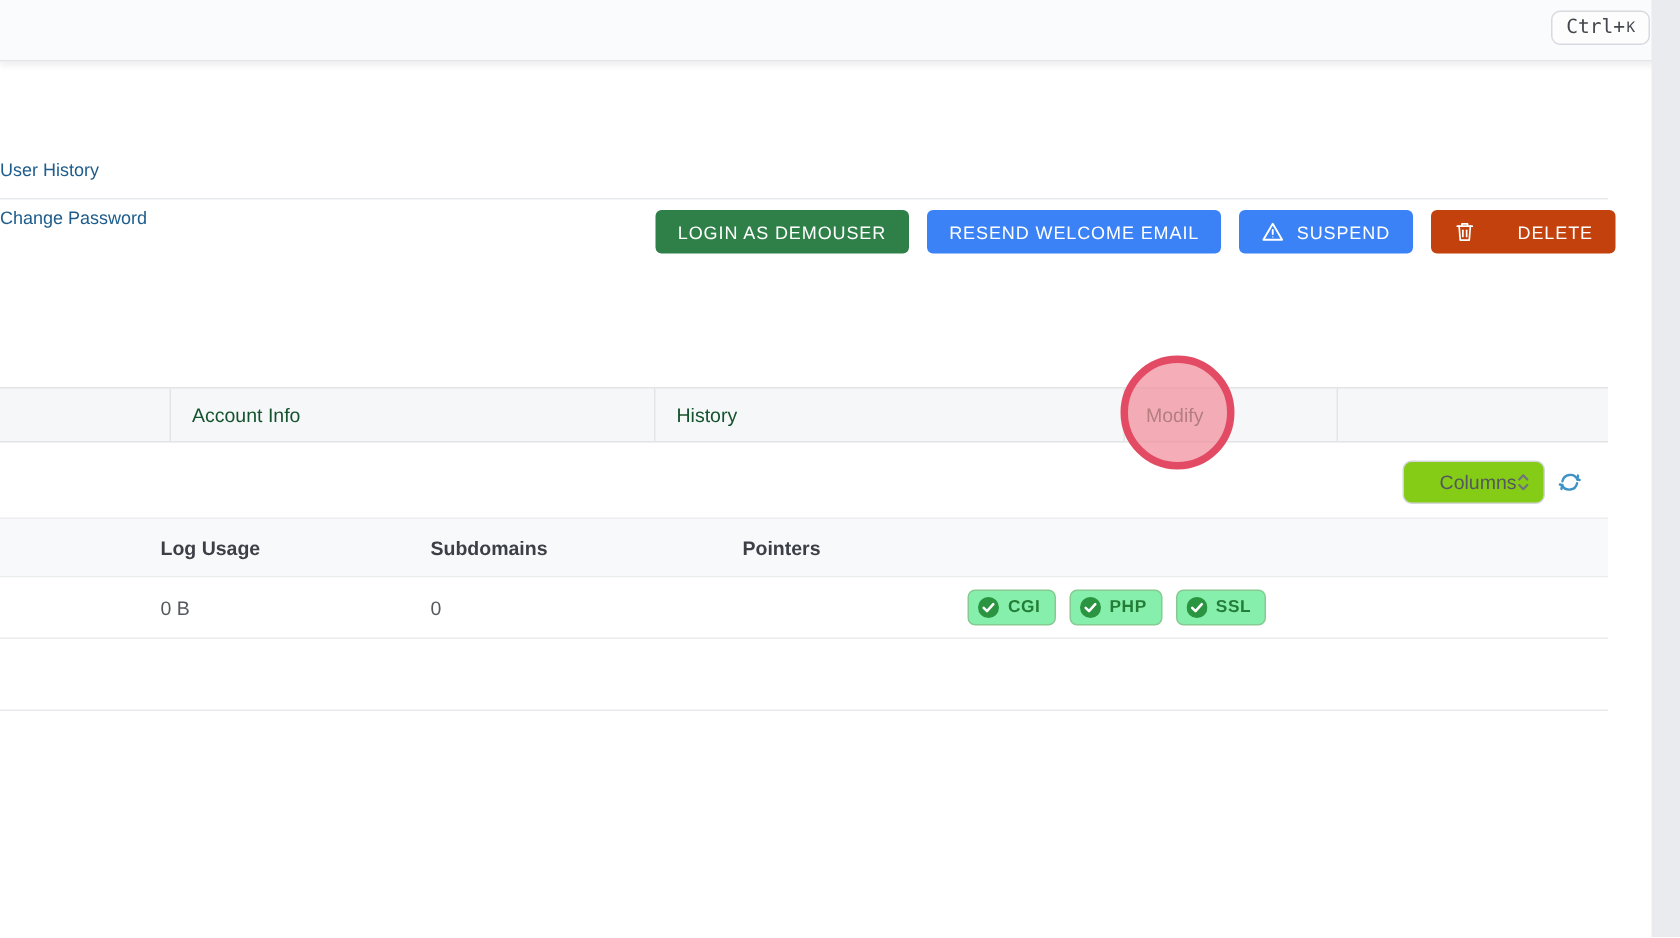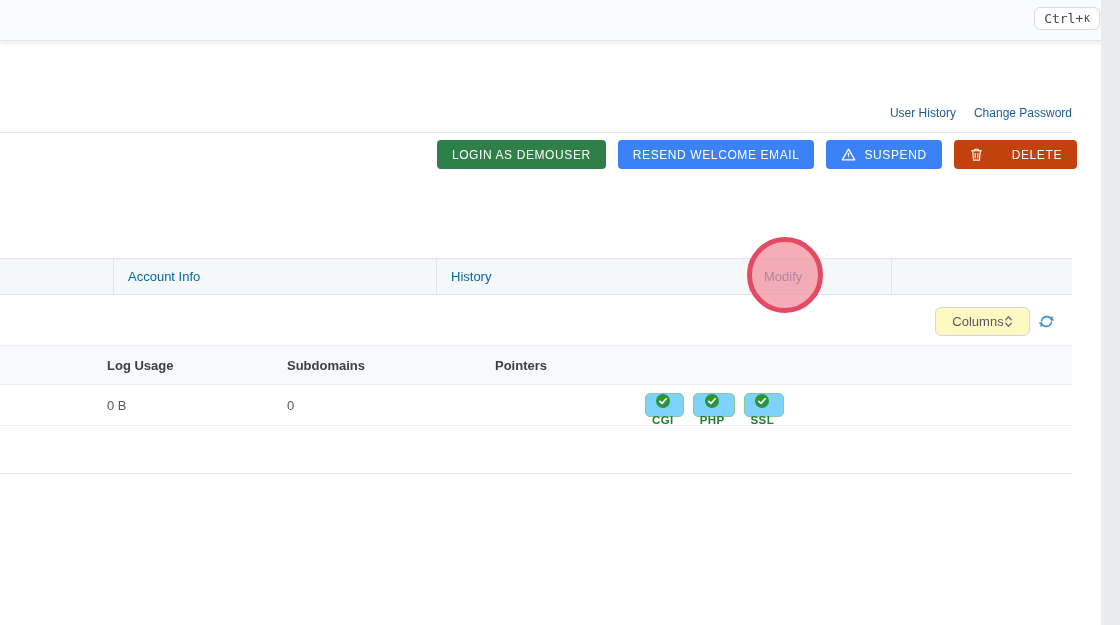--- a/index.html
+++ b/index.html
@@ -12,21 +12,21 @@
   
   .top-bar{position:absolute;left:0;top:0;width:1103px;height:40px;background:#fafbfc;
            border-bottom:1px solid #e3e5e8;box-shadow:0 3px 4px rgba(60,64,72,0.08);}
   .kbd{position:absolute;right:3px;top:7px;height:21px;display:flex;align-items:center;
        padding:0 9px;background:#fdfdfe;border:1px solid #d8dadf;border-radius:6px;
        font-family:"DejaVu Sans Mono","Liberation Mono",monospace;font-size:13px;color:#43464c;}
   .kbd-key{font-size:9.5px;margin-left:1px;}
 
   
   .links{position:absolute;top:106px;left:0;width:1072px;display:flex;justify-content:flex-end;
-         gap:18px;font-size:12px;}
+         gap:18px;font-size:12px;flex-direction:column;}
   .hlink{color:#1d5c8c;text-decoration:none;cursor:pointer;}
 
   .hr{position:absolute;left:0;width:1072px;height:0;border-top:1px solid #e8e9ec;}
   .hr1{top:132px;}
   .hr2{top:473px;}
 
   
   .actions{position:absolute;top:140px;left:0;width:1077px;display:flex;justify-content:flex-end;gap:12px;}
   .btn{display:inline-flex;align-items:center;gap:8px;height:29px;padding:0 15px;border:none;
        border-radius:4px;color:#fff;font-family:inherit;font-size:12px;font-weight:normal;
@@ -34,51 +34,51 @@
   .btn.green{background:#2e8048;}
   .btn.blue{background:#3b82f6;}
   .btn.red{background:#c2410c;gap:28px;}
   .btn .icon{display:inline-flex;width:15px;height:15px;}
   .btn .icon svg{width:100%;height:100%;}
 
   
   .tabbar{position:absolute;top:258px;left:0;width:1072px;height:37px;background:#f6f7f8;
           border-top:1px solid #e3e4e7;border-bottom:1px solid #e3e4e7;display:flex;box-sizing:border-box;}
   .tabcell{height:100%;display:flex;align-items:center;padding-left:14px;box-sizing:border-box;
-           border-right:1px solid #e4e5e7;font-size:13px;color:#0369a1;cursor:pointer;}
+           border-right:1px solid #e4e5e7;font-size:13px;color:#14532d;cursor:pointer;}
   .tabcell.c0{width:114px;padding-left:0;cursor:default;}
   .tabcell.c1{width:323px;}
   .tabcell.c2{width:313px;}
   .tabcell.c3{width:142px;}
   .tabcell.c4{flex:1;border-right:none;cursor:default;}
 
   
   .annotation-circle{position:absolute;left:747px;top:237px;width:66px;height:66px;border-radius:50%;
                      border:5px solid #e24b63;background:rgba(241,143,156,0.72);pointer-events:none;z-index:5;}
 
   
   .columns-select{position:absolute;top:307px;left:935px;width:95px;height:29px;box-sizing:border-box;
-                  background:#fef9c3;border:1px solid #d4d6da;border-radius:6px;display:flex;
-                  align-items:center;justify-content:center;padding:0 9px;font-size:13px;
+                  background:#84cc16;border:1px solid #d4d6da;border-radius:6px;display:flex;
+                  align-items:center;justify-content:flex-end;padding:0 9px;font-size:13px;
                   color:#54575d;cursor:pointer;}
   .chev{display:inline-flex;width:9px;height:13px;}
   .refresh{position:absolute;top:313px;left:1038px;width:17px;height:17px;cursor:pointer;}
   .refresh svg{width:100%;height:100%;}
 
   
   .dtable{position:absolute;top:345px;left:0;width:1072px;}
   .trow{display:grid;grid-template-columns:107px 180px 208px 150px 1fr;align-items:center;box-sizing:border-box;}
   .thead{height:40px;background:#f8f9fa;border-top:1px solid #ededf0;border-bottom:1px solid #ebecee;
          font-size:13px;font-weight:bold;color:#3c4046;}
   .tbody{height:41px;background:#fff;border-bottom:1px solid #ebecee;font-size:13px;color:#55585e;}
   .cell{padding-right:8px;}
   .badges{display:flex;gap:9px;}
   .badge{display:inline-flex;align-items:center;gap:6px;height:24px;padding:0 9px 0 6px;box-sizing:border-box;
-         background:#7dd3fc;border:1px solid #86cb92;border-radius:5px;color:#237d36;
-         font-size:11.5px;font-weight:bold;letter-spacing:0.4px;flex-direction:column;}
+         background:#86efac;border:1px solid #86cb92;border-radius:5px;color:#237d36;
+         font-size:11.5px;font-weight:bold;letter-spacing:0.4px;}
   .badge-check{display:inline-flex;width:14px;height:14px;}
   .badge-check svg{width:100%;height:100%;}
 </style>
 </head>
 <body>
 
 <div id="app">
 
   <div class="top-bar">
     <div class="kbd">

